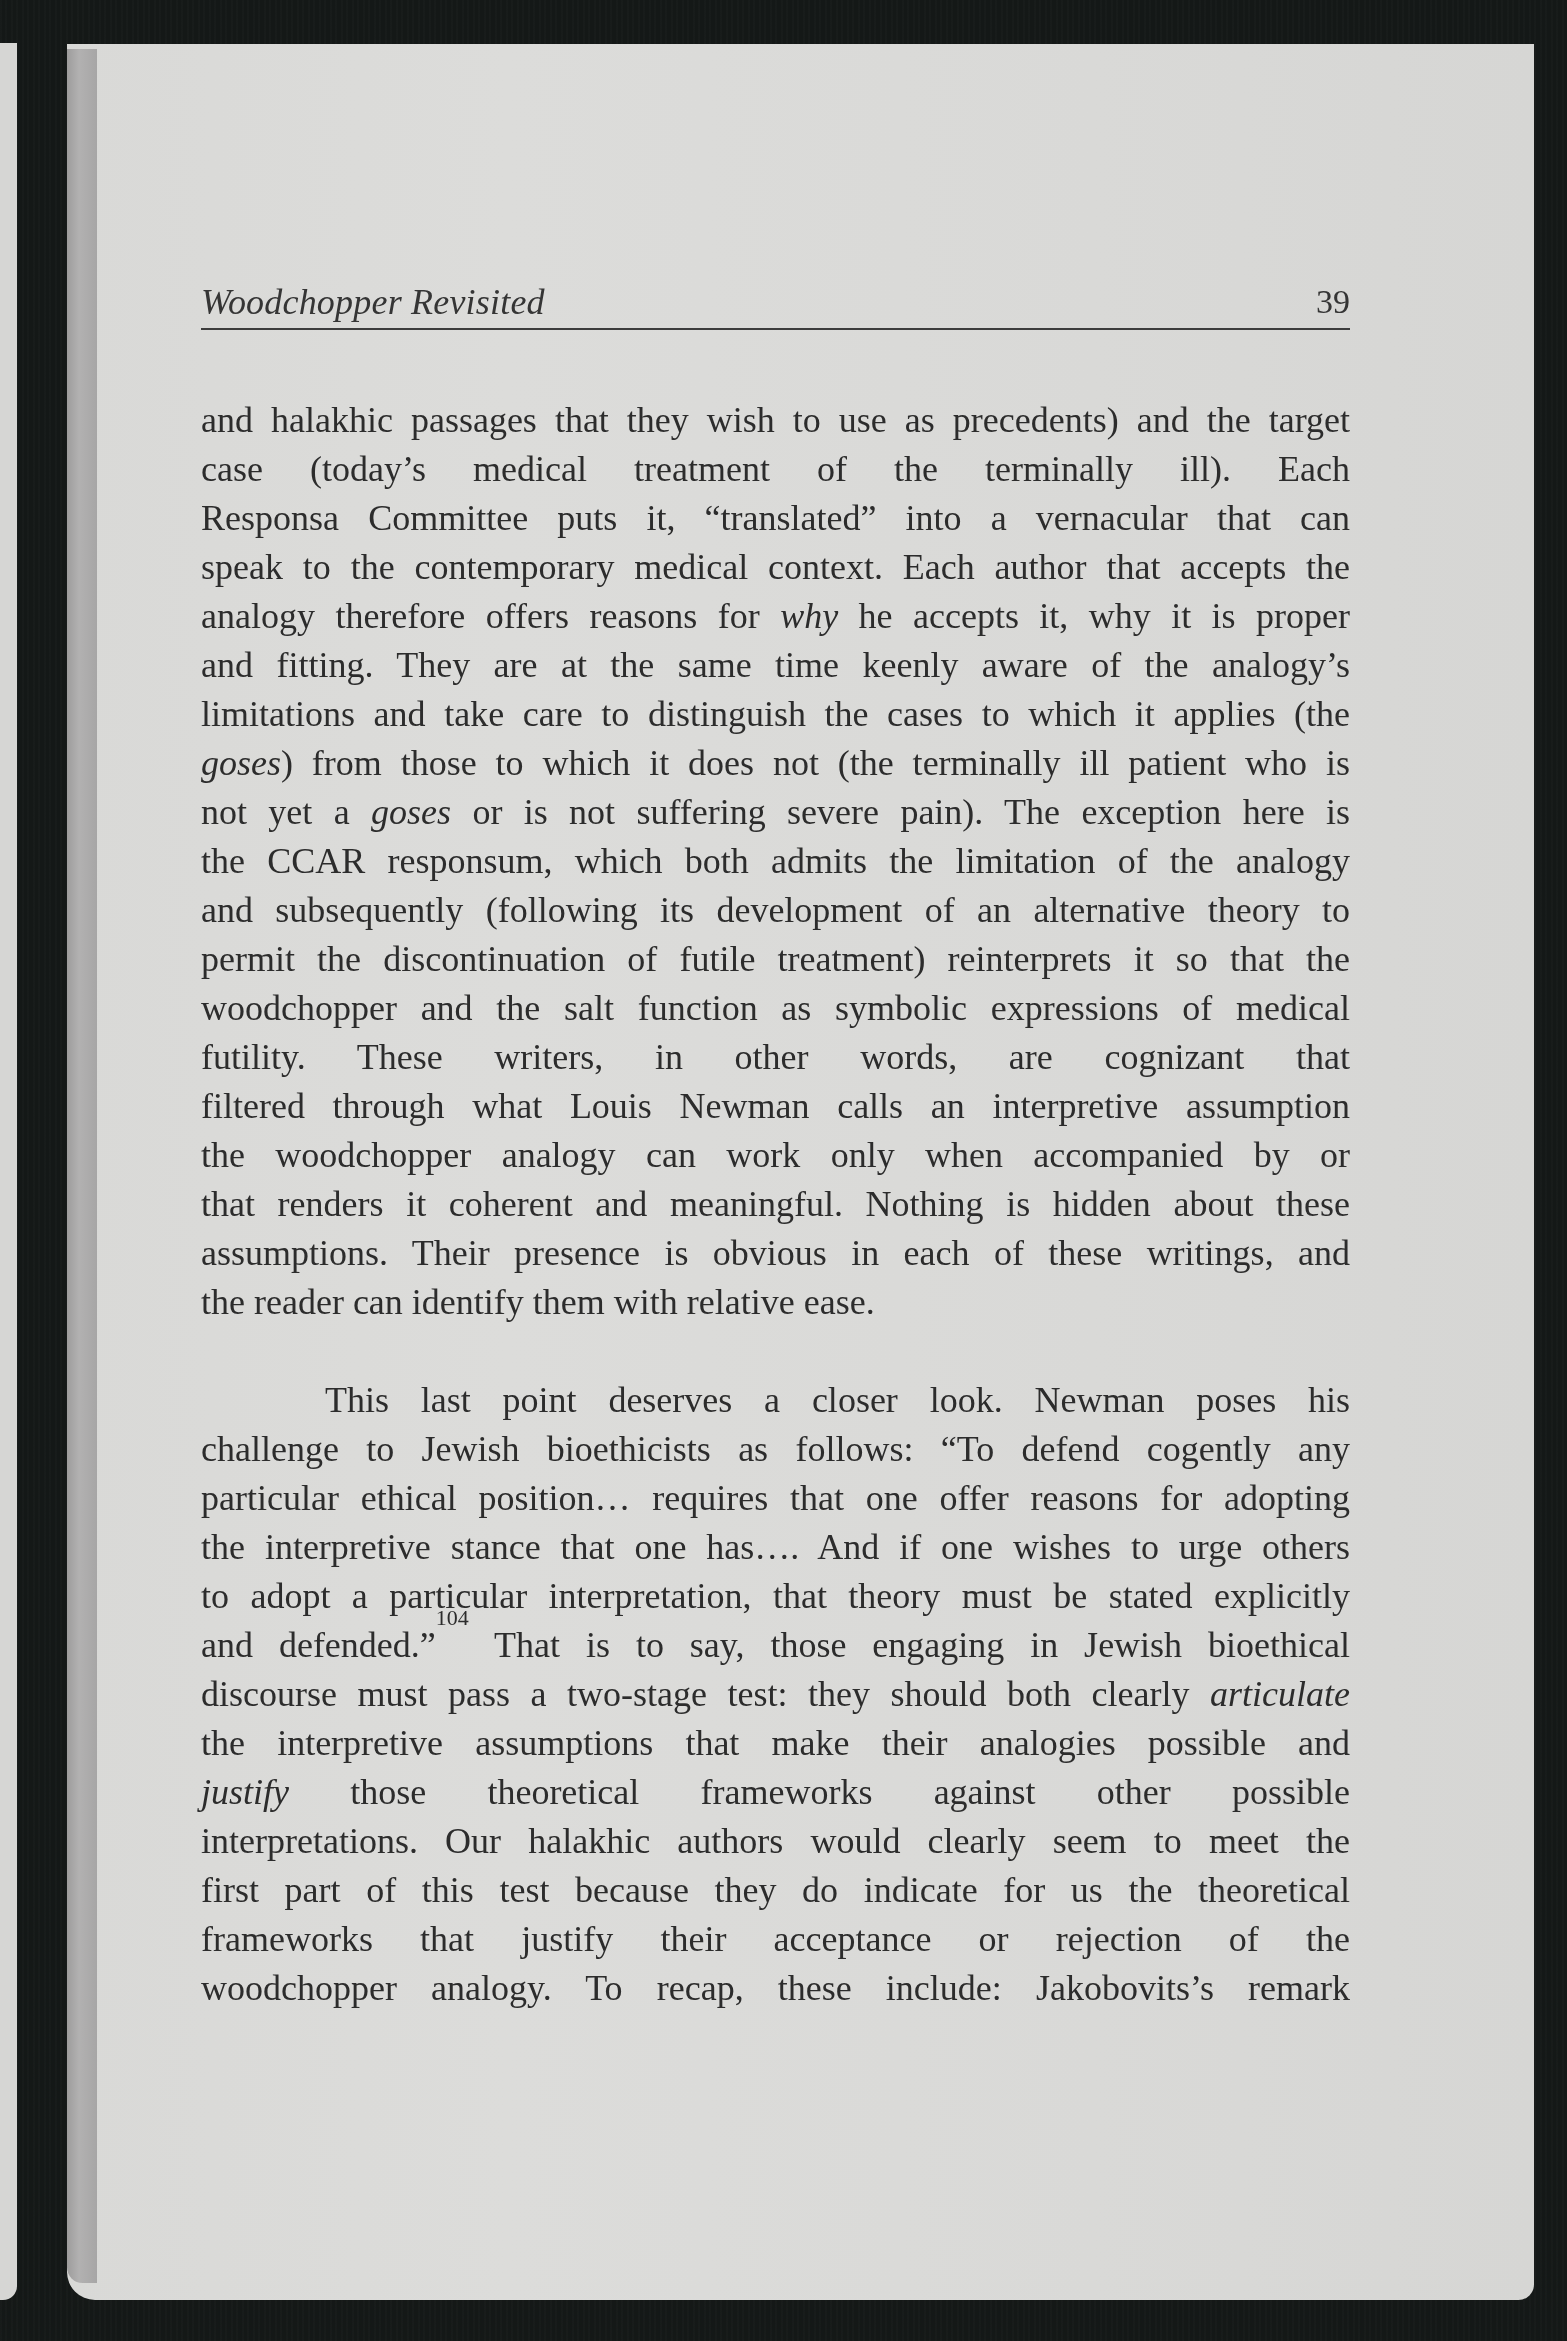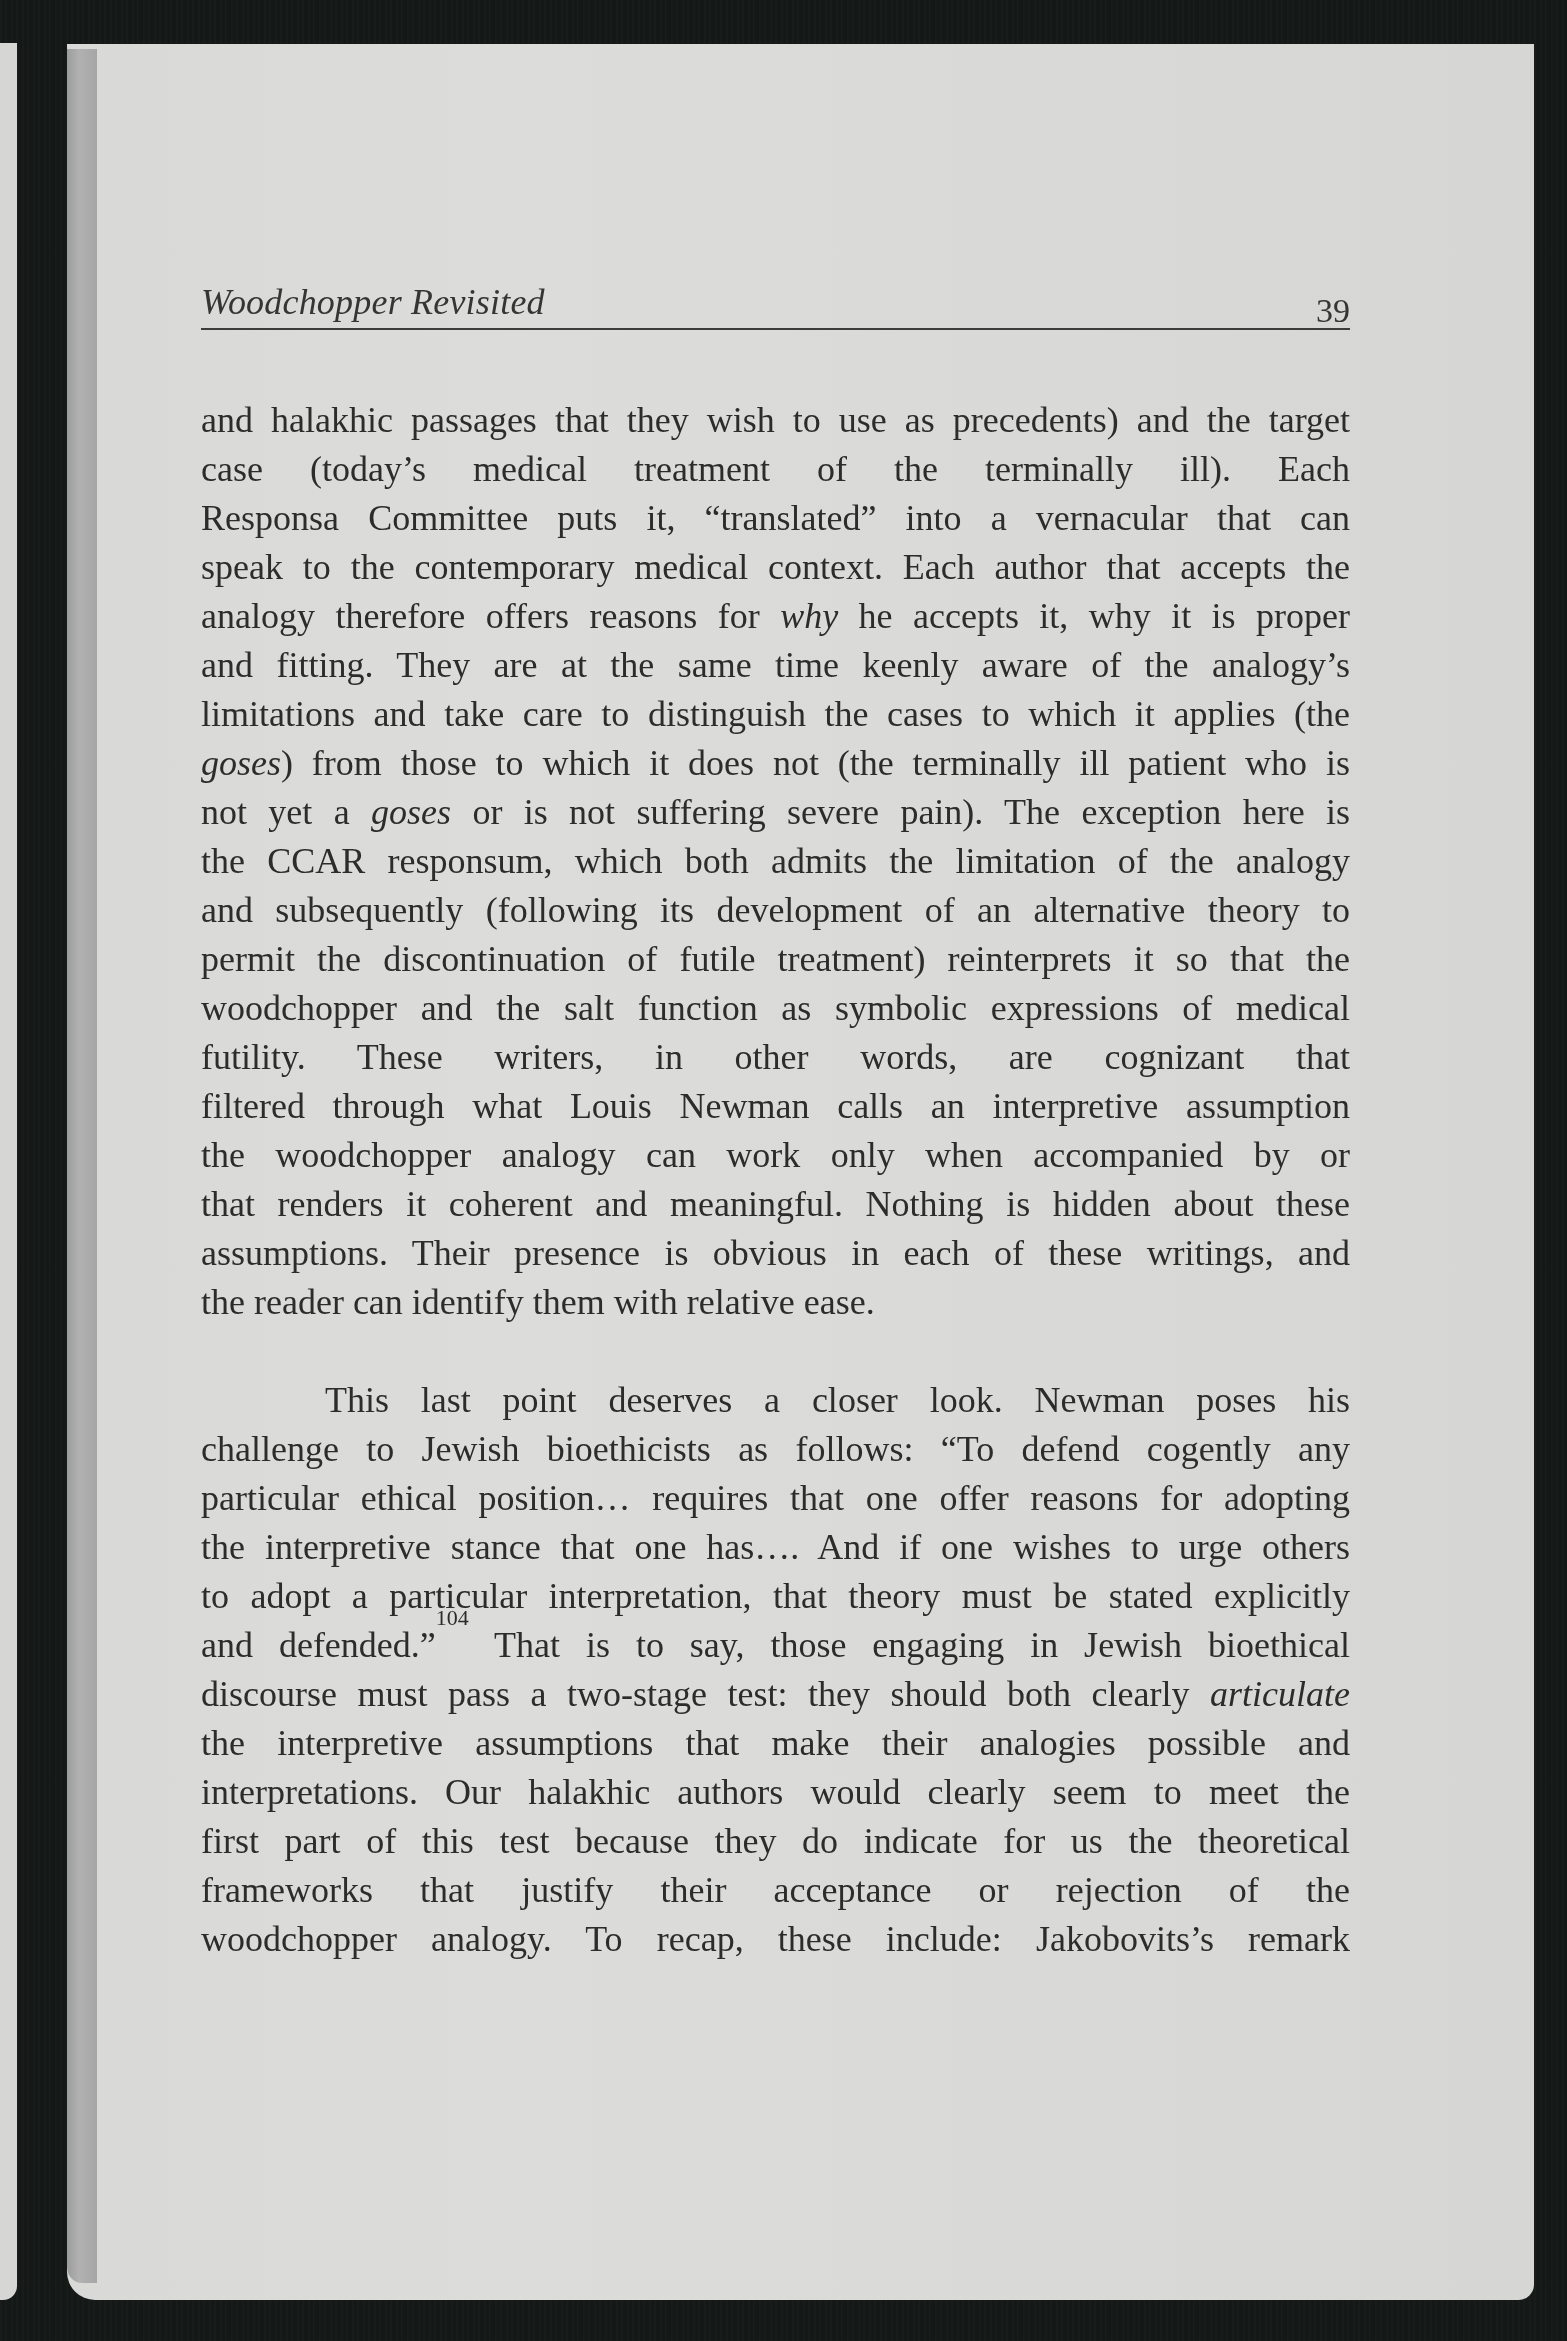--- a/index.html
+++ b/index.html
@@ -32,21 +32,21 @@
   }
   .running-head {
     position:absolute; left:201px; top:276px; width:1149px; height:55px;
   }
   .running-title {
     position:absolute; left:0; right:0; top:4.7px;
     text-align:left; font-style:italic; font-size:36px; color:#353535;
     letter-spacing:0.2px;
   }
   .page-number {
-    position:absolute; right:0; top:16px; font-size:34px; color:#353535;
+    position:absolute; right:0; top:7px; font-size:34px; color:#353535;
   }
   .head-rule {
     position:absolute; left:201px; top:328px; width:1149px; height:2.4px;
     background:#3c3c3c;
   }
   .body-text {
     position:absolute; left:201px; top:396px; width:1149px;
     font-size:36px; line-height:49px; color:#2c2c2c;
   }
   .line {
@@ -98,19 +98,20 @@
     <span class="para-gap"></span>
     <div>
       <span class="line indent"><span>This last point deserves a closer look. Newman poses his</span></span>
       <span class="line"><span>challenge to Jewish bioethicists as follows: “To defend cogently any</span></span>
       <span class="line"><span>particular ethical position… requires that one offer reasons for adopting</span></span>
       <span class="line"><span>the interpretive stance that one has….  And if one wishes to urge others</span></span>
       <span class="line"><span>to adopt a particular interpretation, that theory must be stated explicitly</span></span>
       <span class="line"><span>and defended.”</span><sup class="fn">104</sup><span> That is to say, those engaging in Jewish bioethical</span></span>
       <span class="line"><span>discourse must pass a two-stage test: they should both clearly </span><em>articulate</em></span>
       <span class="line"><span>the interpretive assumptions that make their analogies possible and</span></span>
+      <span class="line"><em>justify</em><span> those theoretical frameworks against other possible</span></span>
       <span class="line"><span>interpretations. Our halakhic authors would clearly seem to meet the</span></span>
       <span class="line"><span>first part of this test because they do indicate for us the theoretical</span></span>
       <span class="line"><span>frameworks that justify their acceptance or rejection of the</span></span>
       <span class="line"><span>woodchopper analogy. To recap, these include: Jakobovits’s remark</span></span>
     </div>
   </div>
 
 
 </body></html>

